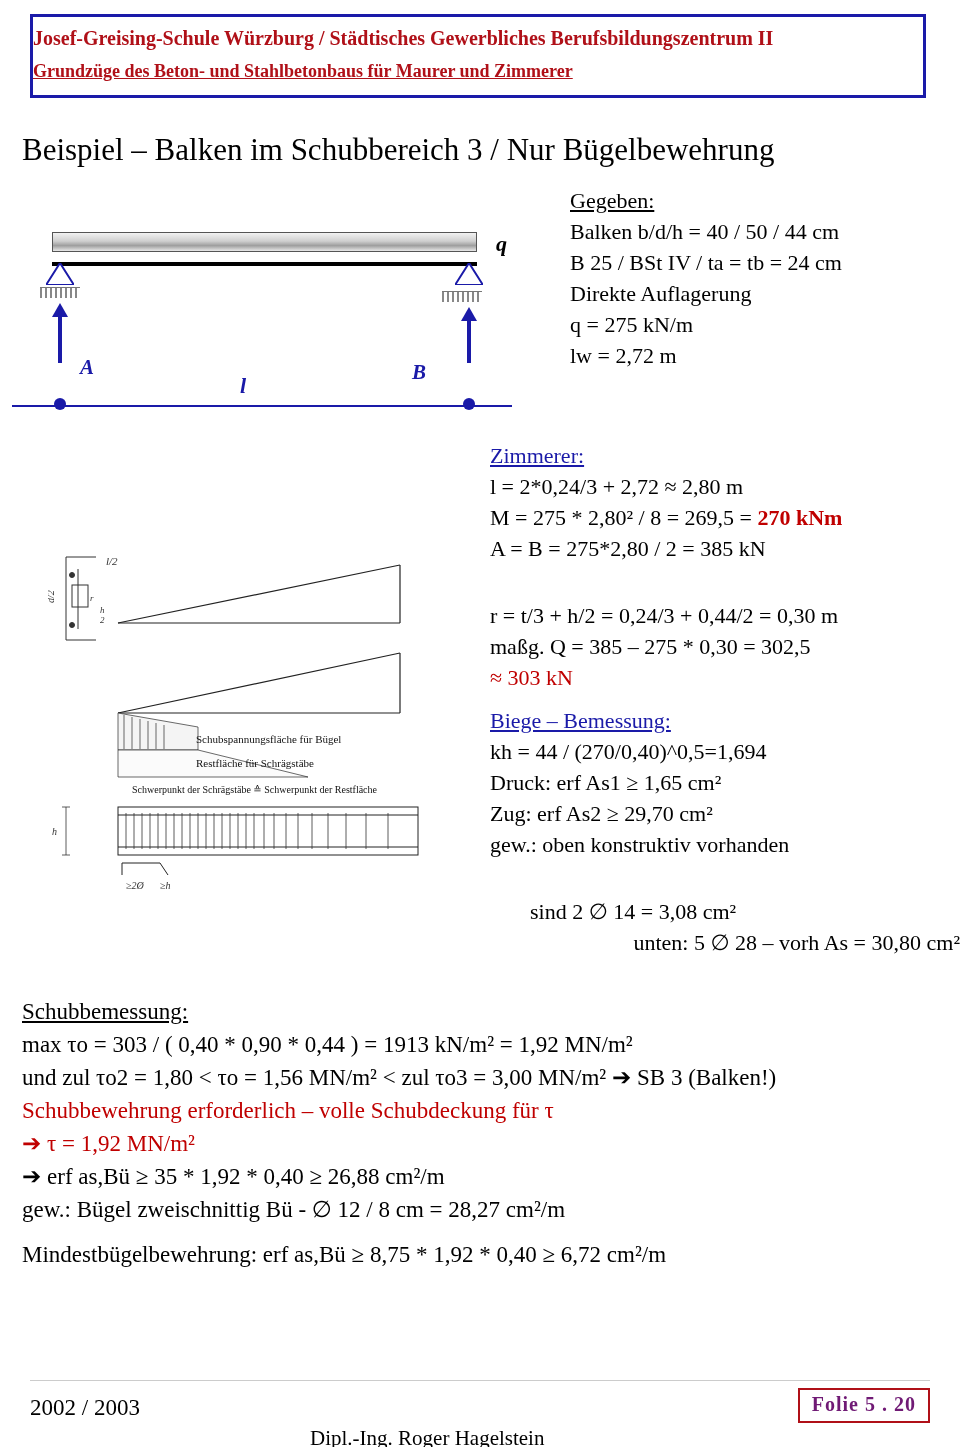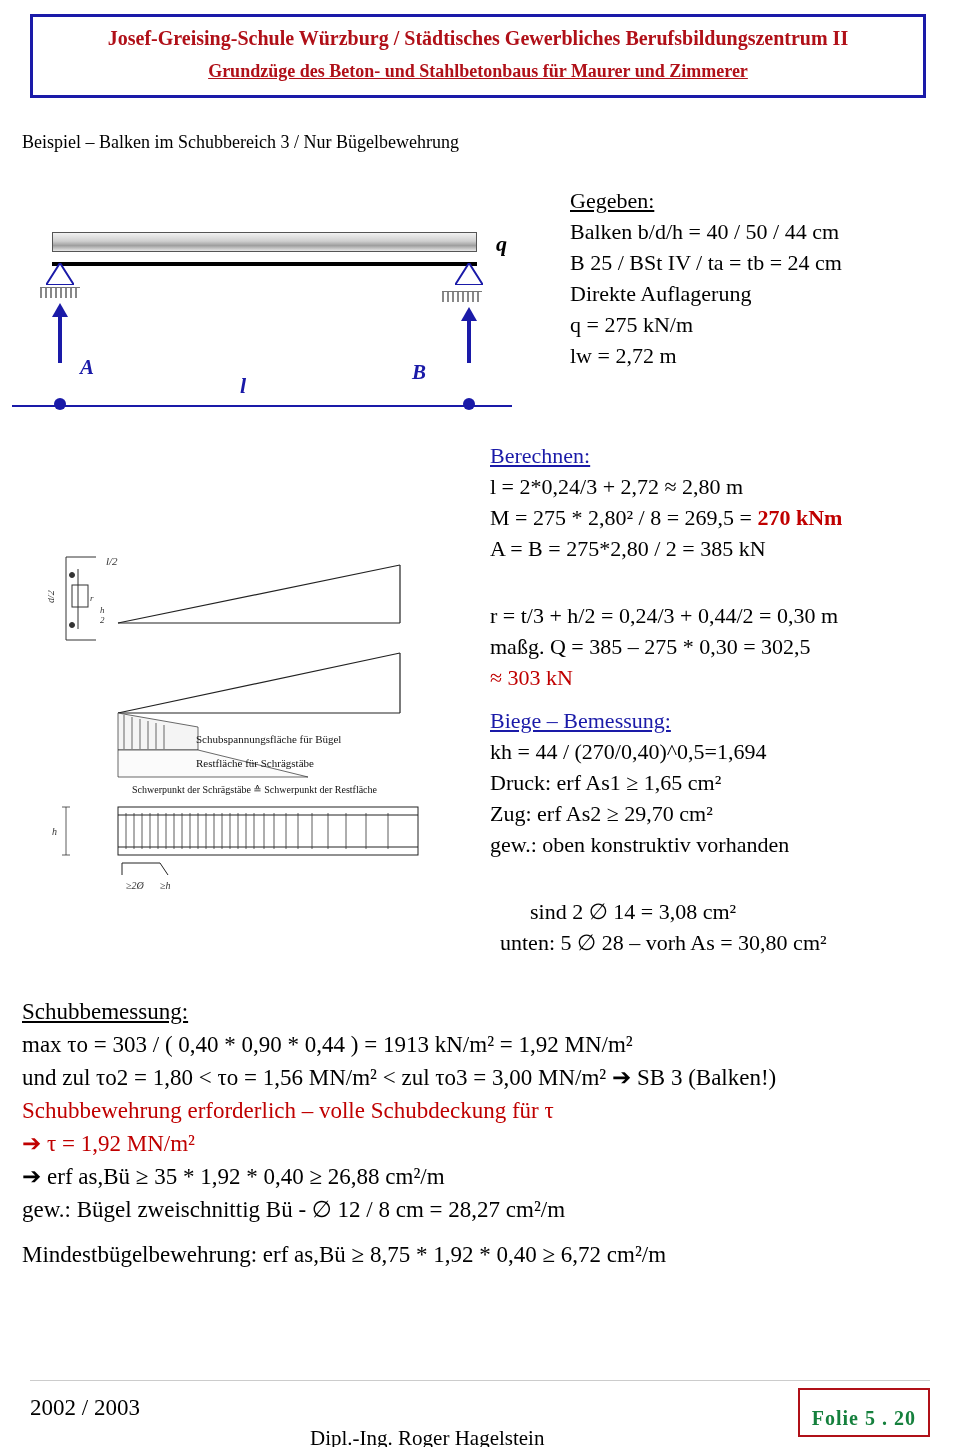--- a/index.html
+++ b/index.html
@@ -25,45 +25,45 @@
     height: 84px;
     border: 3px solid #1a1aa8;
     box-sizing: border-box;
     background: #ffffff;
   }
   .header-line1 {
     position: absolute;
     top: 10px;
     left: 0;
     width: 100%;
-    text-align: center;
+    text-align: left;
     font-size: 20px;
     font-weight: bold;
     color: #b01018;
     font-family: "Liberation Serif", serif;
   }
   .header-line2 {
     position: absolute;
     top: 44px;
     left: 0;
     width: 100%;
-    text-align: center;
+    text-align: left;
     font-size: 18px;
     font-weight: bold;
     color: #b01018;
     text-decoration: underline;
     font-family: "Liberation Serif", serif;
   }
 
   
   .slide-title {
     position: absolute;
     left: 22px;
     top: 132px;
-    font-size: 18px;
+    font-size: 31px;
     color: #000;
   }
 
   
   .beam-wrap {
     position: absolute;
     left: 12px;
     top: 215px;
     width: 500px;
     height: 215px;
@@ -164,25 +164,25 @@
   .block-schub { left: 22px; top: 995px; width: 930px; font-size: 23px; line-height: 33px;}
 
   
   .footer-left { position: absolute; left: 30px; top: 1395px; font-size: 23px; }
   .footer-center { position: absolute; left: 310px; top: 1426px; font-size: 21px; }
   .footer-box {
     position: absolute;
     right: 30px;
     top: 1388px;
     border: 2px solid #b01018;
-    padding: 17px 12px 5px 12px;
+    padding: 3px 12px 5px 12px;
     font-size: 20px;
     font-weight: bold;
     letter-spacing: 1px;
-    color: #15803d;
+    color: #701a75;
   }
   .hr-footer {
     position: absolute;
     left: 30px;
     right: 30px;
     top: 1380px;
     height: 1px;
     background: #cccccc;
   }
 </style>
@@ -230,42 +230,42 @@
 <div class="txt block-gegeben">
   <div class="u">Gegeben:</div>
   <div>Balken b/d/h = 40 / 50 / 44 cm</div>
   <div>B 25 / BSt IV / ta = tb = 24 cm</div>
   <div>Direkte Auflagerung</div>
   <div>q = 275 kN/m</div>
   <div>lw = 2,72 m</div>
 </div>
 
 <div class="txt block-berechnen">
-  <div class="u blue">Berechnen:</div>
+  <div class="u blue">Zimmerer:</div>
   <div>l = 2*0,24/3 + 2,72 ≈ 2,80 m</div>
   <div>
     <span>M = 275 * 2,80² / 8 = 269,5 = </span><span class="red bold">270 kNm</span>
   </div>
   <div>A = B = 275*2,80 / 2 = 385 kN</div>
 </div>
 
 <div class="txt block-r">
   <div>r = t/3 + h/2 = 0,24/3 + 0,44/2 = 0,30 m</div>
   <div>maßg. Q = 385 – 275 * 0,30 = 302,5</div>
   <div class="red" style="text-align:left; width:300px;">≈ 303 kN</div>
 </div>
 
 <div class="txt block-biege">
   <div class="u blue">Biege – Bemessung:</div>
   <div>kh = 44 / (270/0,40)^0,5=1,694</div>
   <div>Druck: erf As1 ≥ 1,65 cm²</div>
   <div>Zug:    erf As2 ≥ 29,70 cm²</div>
   <div>gew.: oben konstruktiv vorhanden</div>
   <div style="padding-left:40px;margin-top:36px;">sind   2   ∅  14 = 3,08 cm²</div>
-  <div style="padding-left:10px;">unten: 5 ∅ 28 – vorh As = 30,80 cm²</div>
+  <div style="padding-left:10px;text-align:right;">unten: 5 ∅ 28 – vorh As = 30,80 cm²</div>
 </div>
 
 <div class="figure">
   <svg width="395" height="355" viewBox="0 0 395 355">
 
     <g stroke="#333" fill="none" stroke-width="1">
       <line x1="18" y1="12" x2="18" y2="95"></line>
       <line x1="18" y1="12" x2="48" y2="12"></line>
       <line x1="18" y1="95" x2="48" y2="95"></line>
       <line x1="30" y1="24" x2="30" y2="84"></line>

